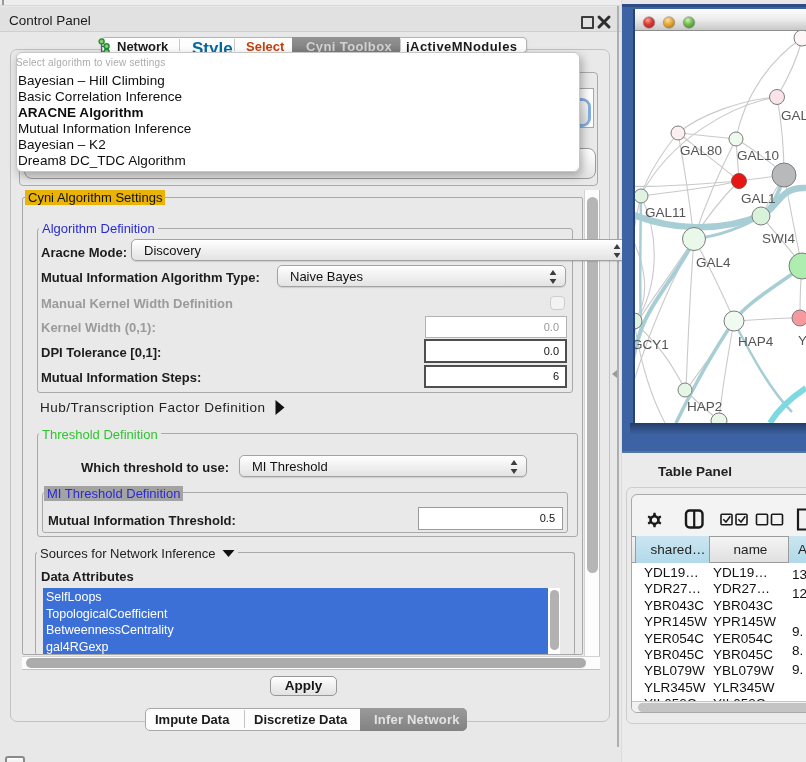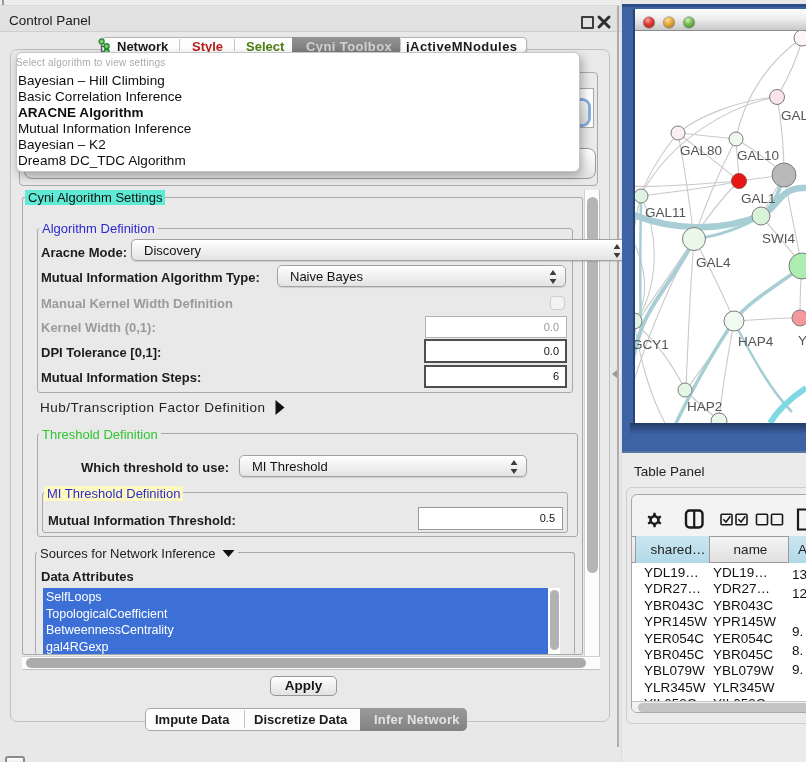--- a/index.html
+++ b/index.html
@@ -46,32 +46,32 @@
 <div class="abs" style="left:234px;top:39px;width:1px;height:12px;background:#c8c8c8;"></div>
 <div class="abs" style="left:292px;top:37px;width:108px;height:15.5px;background:linear-gradient(#949494,#7b7b7b);"></div>
 <div class="abs" style="left:400px;top:39px;width:1px;height:12px;background:#c8c8c8;"></div>
 <svg class="abs" style="left:98px;top:38px;" width="13" height="15" viewBox="0 0 13 15">
   <path d="M3.6 4 L3.6 14 M3.6 8.3 L8.6 8.3 M3.6 13.8 L8.6 13.8" stroke="#5a5a6e" stroke-width="1.3" fill="none"></path>
   <circle cx="3.6" cy="3.4" r="2.5" fill="#8fce62" stroke="#1e8c3c" stroke-width="1.4"></circle>
   <circle cx="8.6" cy="8.3" r="2.5" fill="#8fce62" stroke="#1e8c3c" stroke-width="1.4"></circle>
   <circle cx="8.6" cy="13.8" r="2.5" fill="#8fce62" stroke="#1e8c3c" stroke-width="1.4"></circle>
 </svg>
 <div class="abs" style="left:117px;top:39px;font-size:13px;font-weight:bold;color:#1b1b1b;">Network</div>
-<div class="abs" style="left:192px;top:39px;font-size:13px;font-weight:bold;color:#b91c1c;">Style</div>
-<div class="abs" style="left:246px;top:39px;font-size:13px;font-weight:bold;color:#4d7c0f;">Select</div>
+<div class="abs" style="left:192px;top:39px;font-size:17px;font-weight:bold;color:#0369a1;">Style</div>
+<div class="abs" style="left:246px;top:39px;font-size:13px;font-weight:bold;color:#c2410c;">Select</div>
 <div class="abs" style="left:306px;top:39px;font-size:13px;font-weight:bold;color:#d2d2d2;letter-spacing:0.4px;">Cyni Toolbox</div>
 <div class="abs" style="left:406px;top:39px;font-size:13px;font-weight:bold;color:#1b1b1b;letter-spacing:0.45px;">jActiveMNodules</div>
 
 <div class="abs" style="left:584px;top:190px;width:16px;height:466px;background:#fcfcfc;border-left:1px solid #d2d2d2;border-right:1px solid #c2c2c2;"></div>
 <div class="abs" style="left:586.5px;top:197px;width:11px;height:376px;background:#b5b5b5;border-radius:6px;"></div>
 <div class="abs" style="left:22px;top:656px;width:578px;height:14px;background:#fcfcfc;border-top:1px solid #d2d2d2;border-bottom:1px solid #c2c2c2;"></div>
 <div class="abs" style="left:26px;top:658px;width:560px;height:10px;background:#ababab;border-radius:5px;"></div>
 
 <div class="abs" style="left:22px;top:197px;width:561px;height:458px;border:1px solid #a9a9a9;border-radius:2px;"></div>
-<div class="gtitle" style="left:25px;top:190px;background:#5eead4;color:#111;">Cyni Algorithm Settings</div>
+<div class="gtitle" style="left:25px;top:190px;background:#eab308;color:#111;">Cyni Algorithm Settings</div>
 
 <div class="gbox" style="left:37px;top:228px;width:536px;height:165px;"></div>
 <div class="gtitle" style="left:39px;top:221px;background:#e9e9e9;color:#2b2bd0;">Algorithm Definition</div>
 <div class="lbl" style="left:41px;top:245px;">Aracne Mode:</div>
 <div class="combo" style="left:131px;top:239px;width:499px;height:22px;">
     <span class="ctext">Discovery</span>
   <svg class="abs" style="right:7px;top:3px;" width="10" height="16" viewBox="0 0 10 16">
       <path d="M5 1 L8.4 6 L1.6 6 Z" fill="#3c3c3c"></path>
       <path d="M5 15 L8.4 10 L1.6 10 Z" fill="#3c3c3c"></path>
     </svg>
@@ -102,21 +102,21 @@
 <div class="gtitle" style="left:39px;top:427px;background:#e9e9e9;color:#2fc52f;">Threshold Definition</div>
 <div class="lbl" style="left:81px;top:460px;">Which threshold to use:</div>
 <div class="combo" style="left:239px;top:455px;width:288px;height:22px;">
     <span class="ctext">MI Threshold</span>
   <svg class="abs" style="right:7px;top:3px;" width="10" height="16" viewBox="0 0 10 16">
       <path d="M5 1 L8.4 6 L1.6 6 Z" fill="#3c3c3c"></path>
       <path d="M5 15 L8.4 10 L1.6 10 Z" fill="#3c3c3c"></path>
     </svg>
 </div>
 <div class="gbox" style="left:42px;top:492px;width:526px;height:41px;"></div>
-<div class="gtitle" style="left:44px;top:486px;background:#fef9c3;color:#2b2bd0;">MI Threshold Definition</div>
+<div class="gtitle" style="left:44px;top:486px;background:#a3a3a3;color:#2b2bd0;">MI Threshold Definition</div>
 <div class="lbl" style="left:48px;top:513px;">Mutual Information Threshold:</div>
 <div class="field" style="left:418px;top:507px;width:145px;height:23px;border:1px solid #9a9a9a;color:#111;line-height:21px;padding-right:7px;">0.5</div>
 
 <div class="gbox" style="left:35px;top:552px;width:540px;height:103px;border-bottom:none;"></div>
 <div class="gtitle" style="left:37px;top:546px;background:#e9e9e9;color:#222;">Sources for Network Inference
  <svg width="13" height="9" viewBox="0 0 13 9" style="margin-left:3px;">
       <path d="M0.5 1 L12.5 1 L6.5 8 Z" fill="#111"></path>
     </svg></div>
 <div class="lbl" style="left:41px;top:569px;">Data Attributes</div>
 <div class="abs" style="left:45px;top:588px;width:515px;height:66px;background:#fff;"></div>
@@ -257,21 +257,21 @@
   <text x="762" y="243">SWI4</text>
   <text x="696" y="267">GAL4</text>
   <text x="632" y="349">GCY1</text>
   <text x="738" y="346">HAP4</text>
   <text x="798" y="345">Y</text>
   <text x="687" y="411">HAP2</text>
  </g>
 </svg>
 
 <div class="abs" style="left:622px;top:453px;width:184px;height:309px;background:#ebebeb;"></div>
-<div class="abs" style="left:634px;top:464px;font-size:13.5px;color:#222;">Table Panel</div>
+<div class="abs" style="left:658px;top:464px;font-size:13.5px;color:#222;font-weight:bold;">Table Panel</div>
 <div class="abs" style="left:626px;top:487px;width:186px;height:237px;border:1px solid #cdcdcd;border-radius:6px;"></div>
 <div class="abs" style="left:631px;top:494px;width:180px;height:219px;border:1px solid #a9a9a9;border-radius:6px 0 0 6px;background:#f3f3f3;overflow:hidden;">
 
   <svg style="position:absolute;left:0;top:13px;" width="181" height="26" viewBox="0 0 181 26">
     <g fill="#1a1a1a">
       <path d="M21.5 4.8 L23.5 4.8 L24 7.2 A5.4 5.4 0 0 1 26.1 8.4 L28.4 7.5 L29.4 9.2 L27.6 10.8 A5.6 5.6 0 0 1 27.6 13.2 L29.4 14.8 L28.4 16.5 L26.1 15.6 A5.4 5.4 0 0 1 24 16.8 L23.5 19.2 L21.5 19.2 L21 16.8 A5.4 5.4 0 0 1 18.9 15.6 L16.6 16.5 L15.6 14.8 L17.4 13.2 A5.6 5.6 0 0 1 17.4 10.8 L15.6 9.2 L16.6 7.5 L18.9 8.4 A5.4 5.4 0 0 1 21 7.2 Z"></path>
       <circle cx="22.5" cy="12" r="2.6" fill="#f3f3f3"></circle>
     </g>
     <rect x="54" y="2.5" width="16.5" height="17" rx="3.5" fill="none" stroke="#1a1a1a" stroke-width="2.4"></rect>
     <line x1="62.2" y1="2.5" x2="62.2" y2="19.5" stroke="#1a1a1a" stroke-width="2.2"></line>

